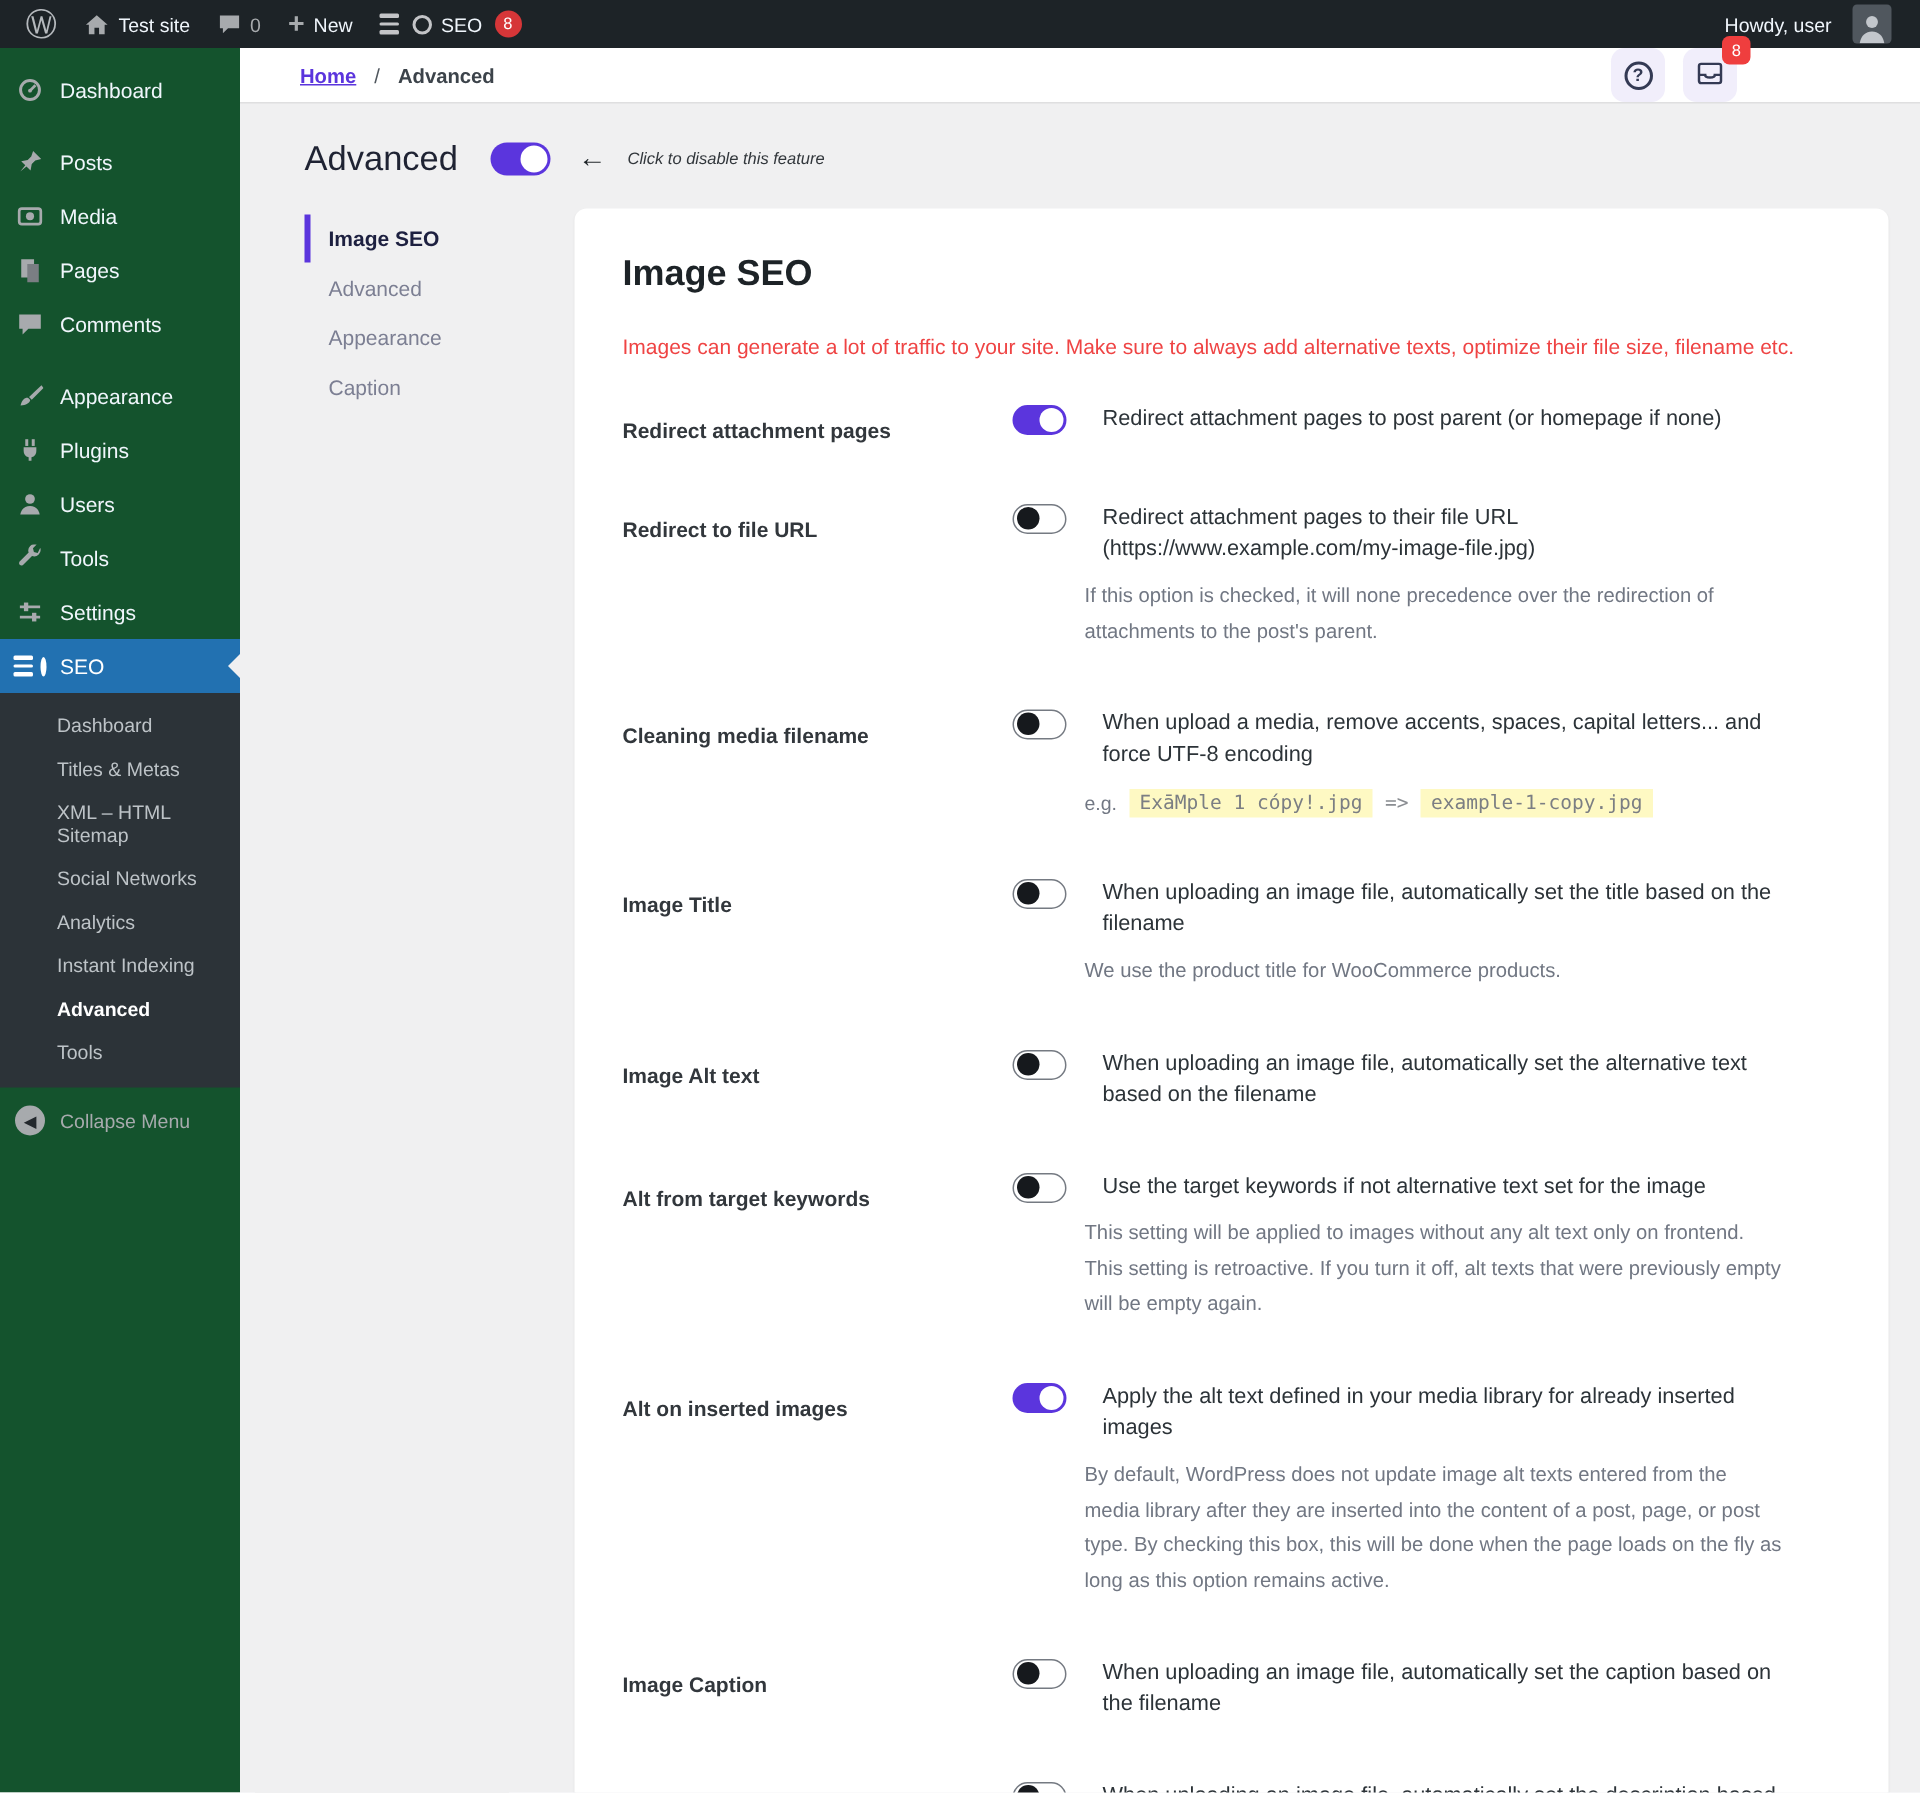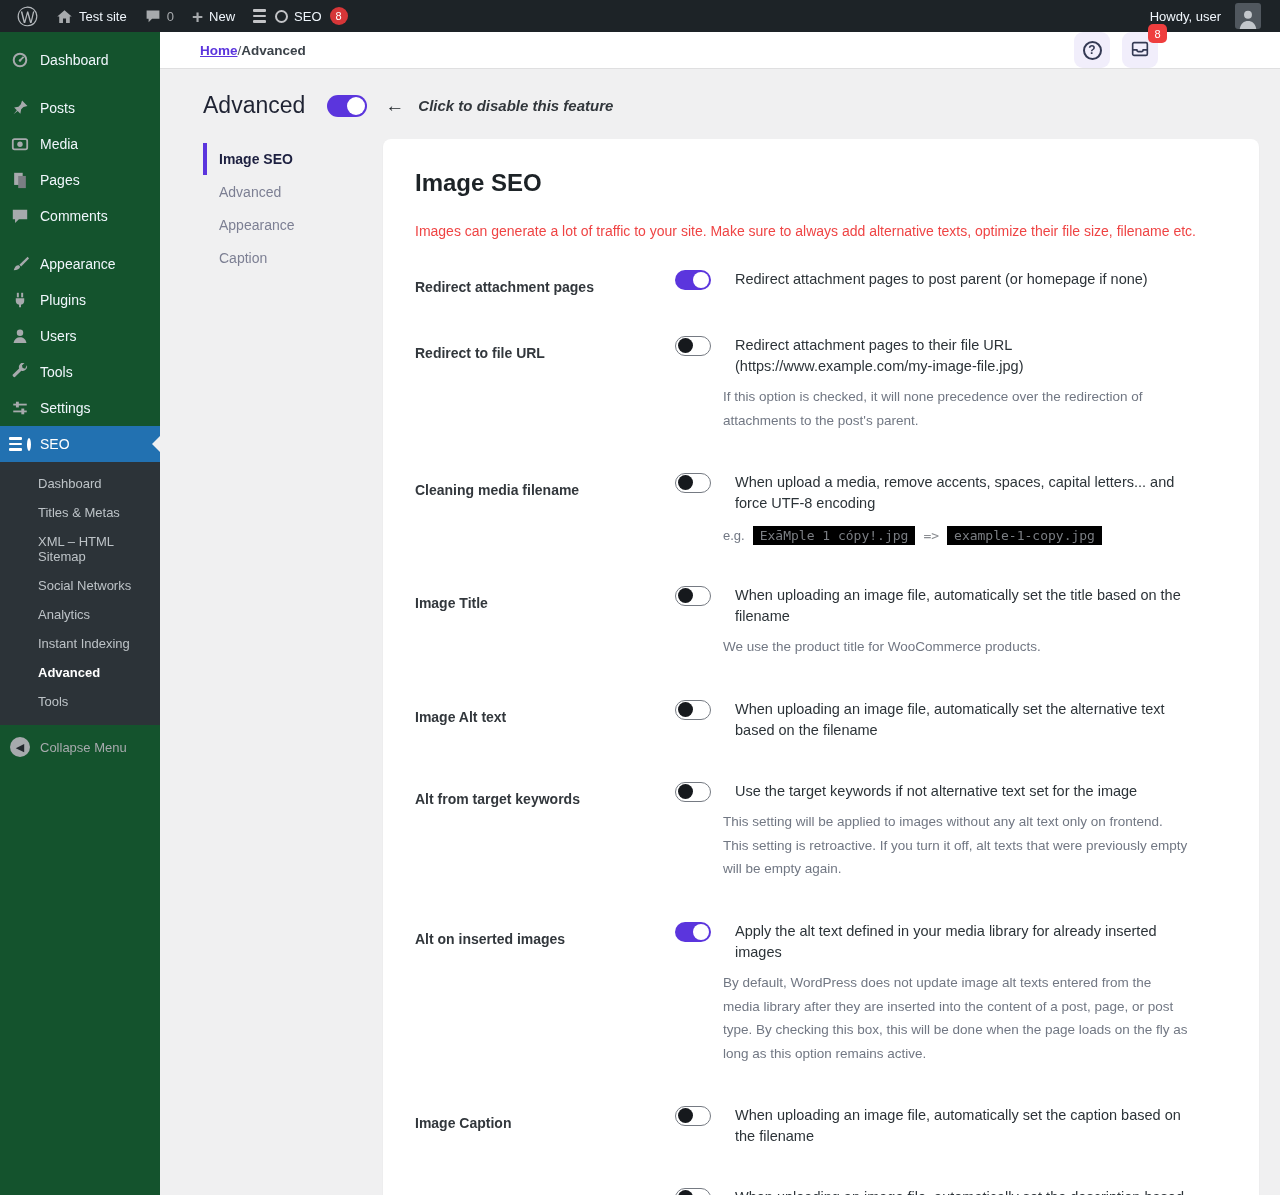--- a/index.html
+++ b/index.html
@@ -35,21 +35,21 @@
   .menu-item.active-seo::after { content:""; position:absolute; right:0; top:50%; margin-top:-8px; border:8px solid transparent; border-right-color:#f0f0f1; }
   .submenu { background:#2c3338; padding:7px 0 9px; }
   .submenu-item { padding:7px 12px 7px 38px; color:#bdc3c7; font-size:13px; cursor:pointer; }
   .submenu-item.current { color:#fff; font-weight:bold; }
   .collapse { display:flex; align-items:center; gap:10px; padding:12px 10px; color:#a7aaad; font-size:13px; cursor:pointer; }
   .collapse-circle { width:20px; height:20px; border-radius:50%; background:#a7aaad; color:#23282d; display:inline-flex; align-items:center; justify-content:center; font-size:11px; }
 
   
   .main { flex:1; background:#f0f0f1; display:flex; flex-direction:column; }
   .topbar { height:64px; background:#fff; display:flex; align-items:center; padding:0 122px 0 40px; box-shadow:0 1px 0 rgba(0,0,0,.07); }
-  .breadcrumb { display:flex; align-items:center; font-size:13.5px; }
+  .breadcrumb { display:flex; align-items:center; gap:12px; font-size:13.5px; }
   .bc-home { color:#5b35dd; font-weight:bold; text-decoration:underline; cursor:pointer; }
   .bc-sep { color:#50575e; }
   .bc-current { color:#3c434a; font-weight:bold; }
   .topbar-spacer { flex:1; }
   .hbtn { width:36px; height:36px; border-radius:9px; background:#f1eefb; border:none; display:inline-flex; align-items:center; justify-content:center; cursor:pointer; position:relative; margin-left:12px; }
   .help-glyph { width:19px; height:19px; border:2px solid #343a54; border-radius:50%; color:#343a54; font-size:12px; font-weight:bold; display:inline-flex; align-items:center; justify-content:center; }
   .hbadge { position:absolute; top:-8px; right:-9px; background:#ef3e3e; color:#fff; min-width:19px; height:19px; border-radius:5px; font-size:11px; display:inline-flex; align-items:center; justify-content:center; padding:0 5px; }
 
   
   .content { padding:24px 21px 0 43px; flex:1; display:flex; flex-direction:column; }
@@ -58,40 +58,40 @@
   .switch { position:relative; display:inline-block; flex:none; cursor:pointer; }
   .switch .knob { position:absolute; border-radius:50%; }
   .switch.big { width:40px; height:22px; border-radius:11px; }
   .switch.sm { width:36px; height:20px; border-radius:10px; }
   .switch[data-on="true"] { background:#5b35dd; }
   .switch.big[data-on="true"] .knob { width:18px; height:18px; top:2px; right:2px; background:#fff; }
   .switch.sm[data-on="true"] .knob { width:16px; height:16px; top:2px; right:2px; background:#fff; }
   .switch[data-on="false"] { background:#fff; border:1.5px solid #757a82; }
   .switch.sm[data-on="false"] .knob { width:15px; height:15px; top:1px; left:1.5px; background:#16191d; }
   .feature-arrow { font-size:19px; color:#1d2327; margin:0 14px 0 18px; }
-  .feature-hint { font-style:italic; font-size:15px; font-weight:700; color:#32373c; }
+  .feature-hint { font-style:italic; font-size:11px; font-weight:400; color:#32373c; }
 
   .main-row { display:flex; align-items:stretch; }
   .left-col { width:180px; flex:none; display:flex; flex-direction:column; padding-top:4px; }
   .subnav-item { padding:8px 12px; font-size:14px; color:#7c7f93; cursor:pointer; border-left:4px solid transparent; margin-bottom:1px; }
   .subnav-item.active { color:#1d2040; font-weight:bold; border-left-color:#5b35dd; }
 
   .card { flex:1; background:#fff; border-radius:8px; box-shadow:0 1px 2px rgba(0,0,0,.05); padding:30px 34px 40px 32px; }
   .card-title { font-size:24px; font-weight:600; color:#1d2327; margin-bottom:26px; }
   .card-desc { font-size:14px; color:#ef4444; margin-bottom:30px; }
 
   .setting-row { display:flex; margin-bottom:40px; }
   .setting-label { width:260px; flex:none; font-size:14px; font-weight:bold; color:#32373c; padding-top:10px; }
   .setting-control { flex:1; max-width:515px; }
   .control-line { display:flex; align-items:flex-start; gap:24px; }
   .control-line .switch { margin-top:1px; }
   .control-text { font-size:14.5px; color:#2c3338; line-height:1.45; }
   .help { font-size:13.5px; color:#717783; line-height:1.75; margin:8px 0 0 48px; }
   .example-line { margin:12px 0 0 48px; font-size:13px; color:#717783; display:flex; align-items:center; gap:8px; }
-  .example-line code { font-family:"DejaVu Sans Mono", monospace; background:#000000; color:#7b7e83; padding:2px 7px; font-size:13px; }
+  .example-line code { font-family:"DejaVu Sans Mono", monospace; background:#fef9c3; color:#7b7e83; padding:2px 7px; font-size:13px; }
   .eg-arrow { font-family:"DejaVu Sans Mono", monospace; color:#8a8d92; }
 </style>
 </head>
 <body>
 
 <div class="adminbar">
   <div class="ab-item">
     <span class="ab-icon wp-logo-glyph">Ⓦ</span>
   </div>
   <div class="ab-item">

